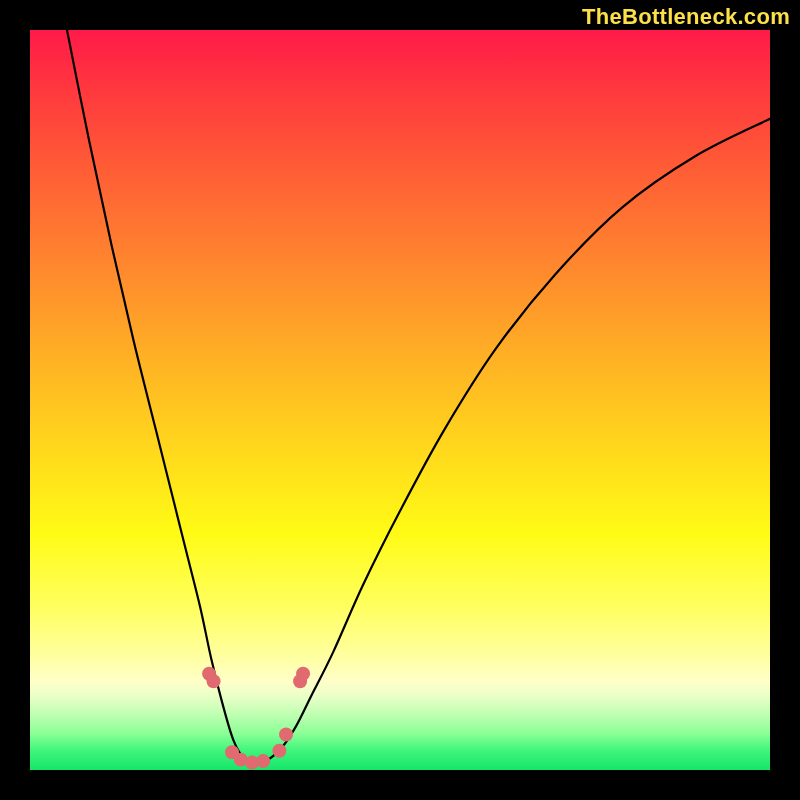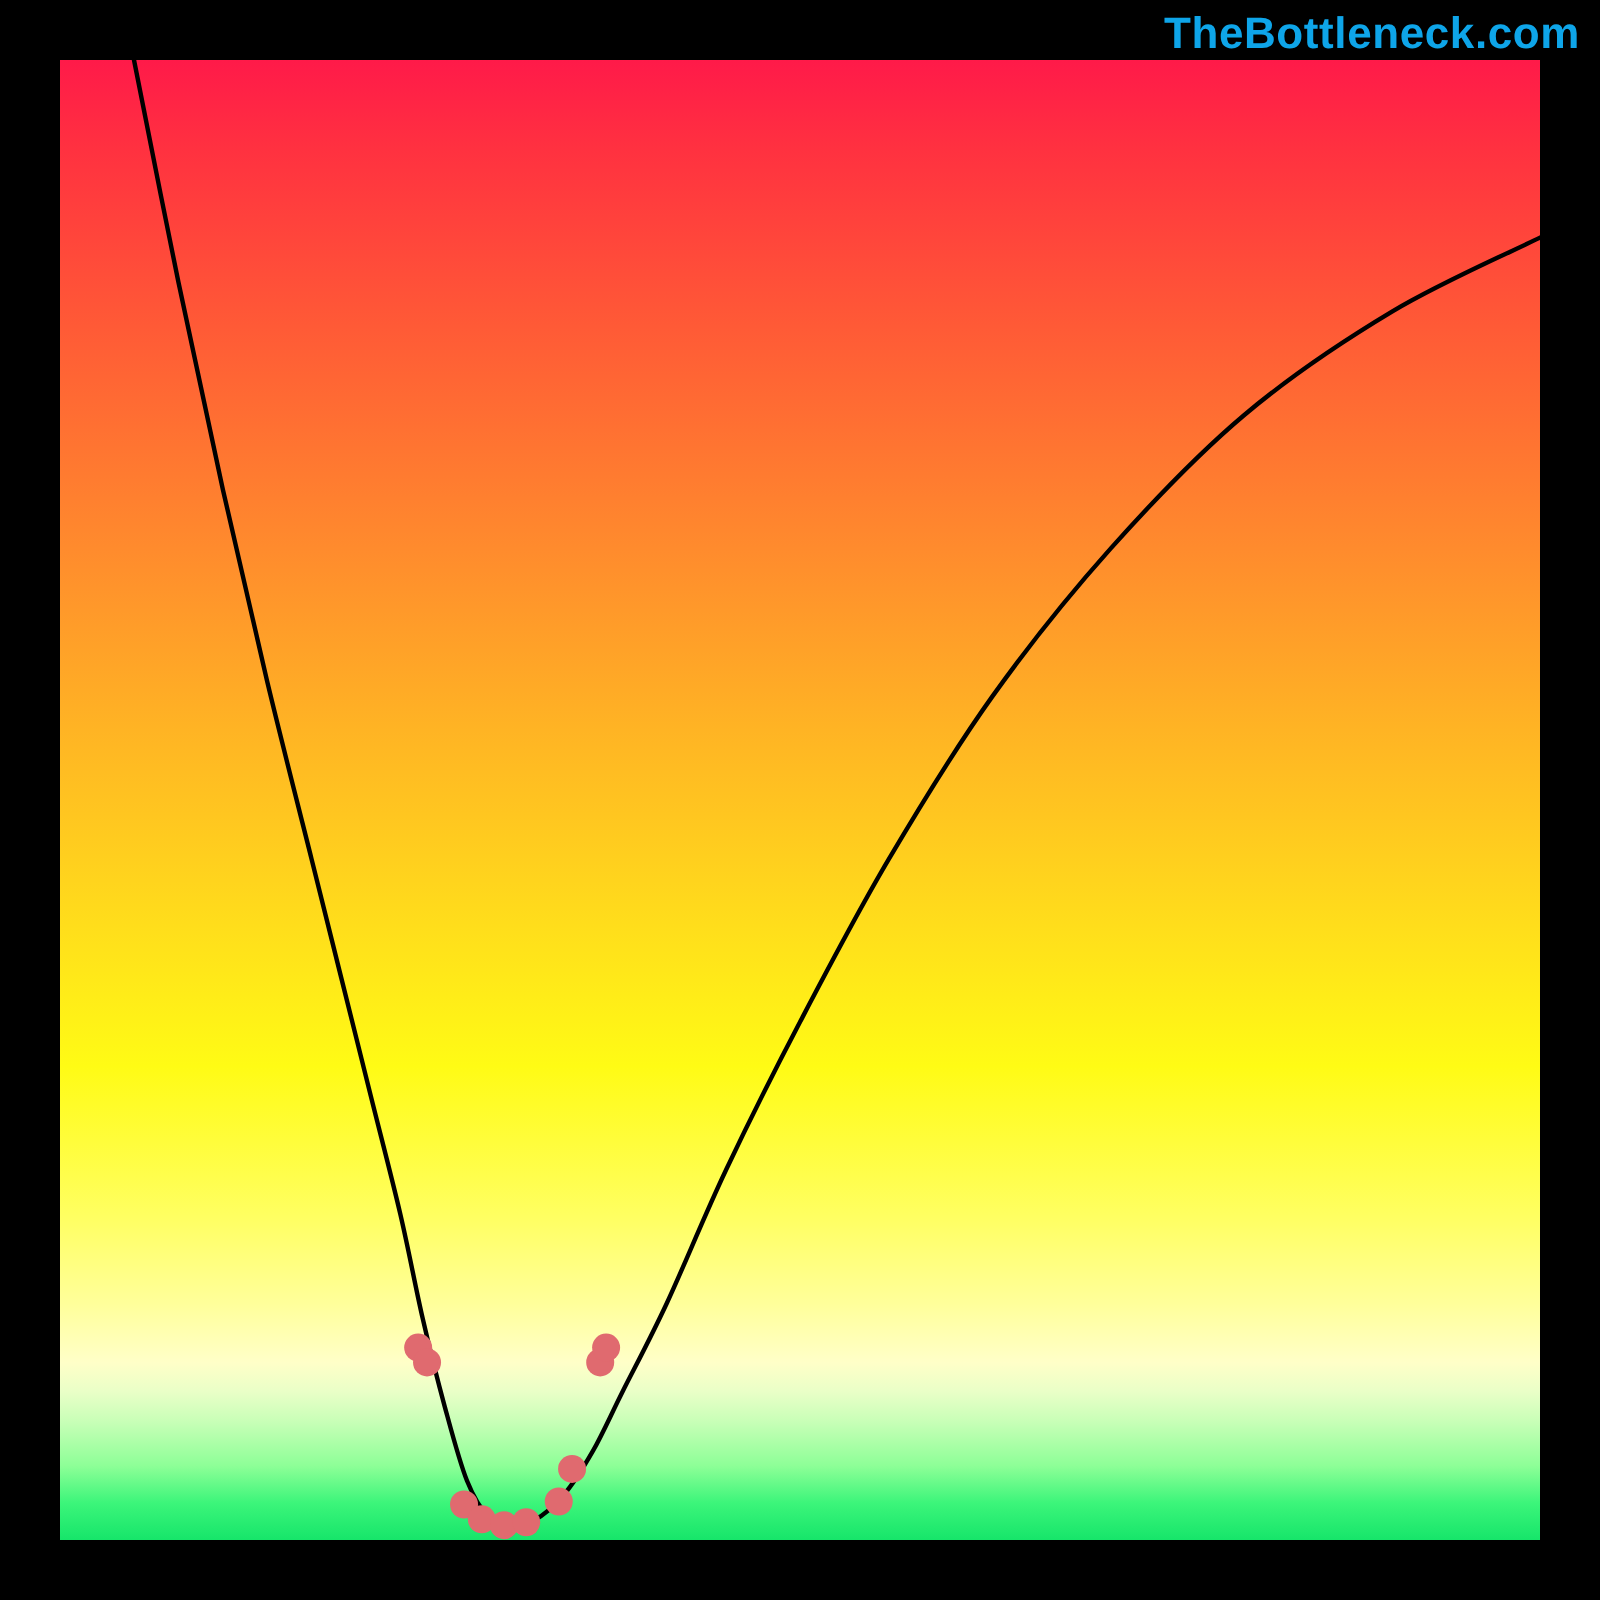--- a/index.html
+++ b/index.html
@@ -46,21 +46,21 @@
       #c8ffb7 92%,
       #8dff97 95%,
       #3cf57a 97.5%,
       #16e56a 100%
     );
   }
   .watermark {
     position: absolute;
     top: 4px;
     right: 10px;
-    color: #0ea5e9;
+    color: #fde047;
     font-size: 22px;
     font-weight: 600;
     letter-spacing: 0.3px;
     user-select: none;
   }
   svg.curve {
     position: absolute;
     inset: 0;
   }
 </style>

